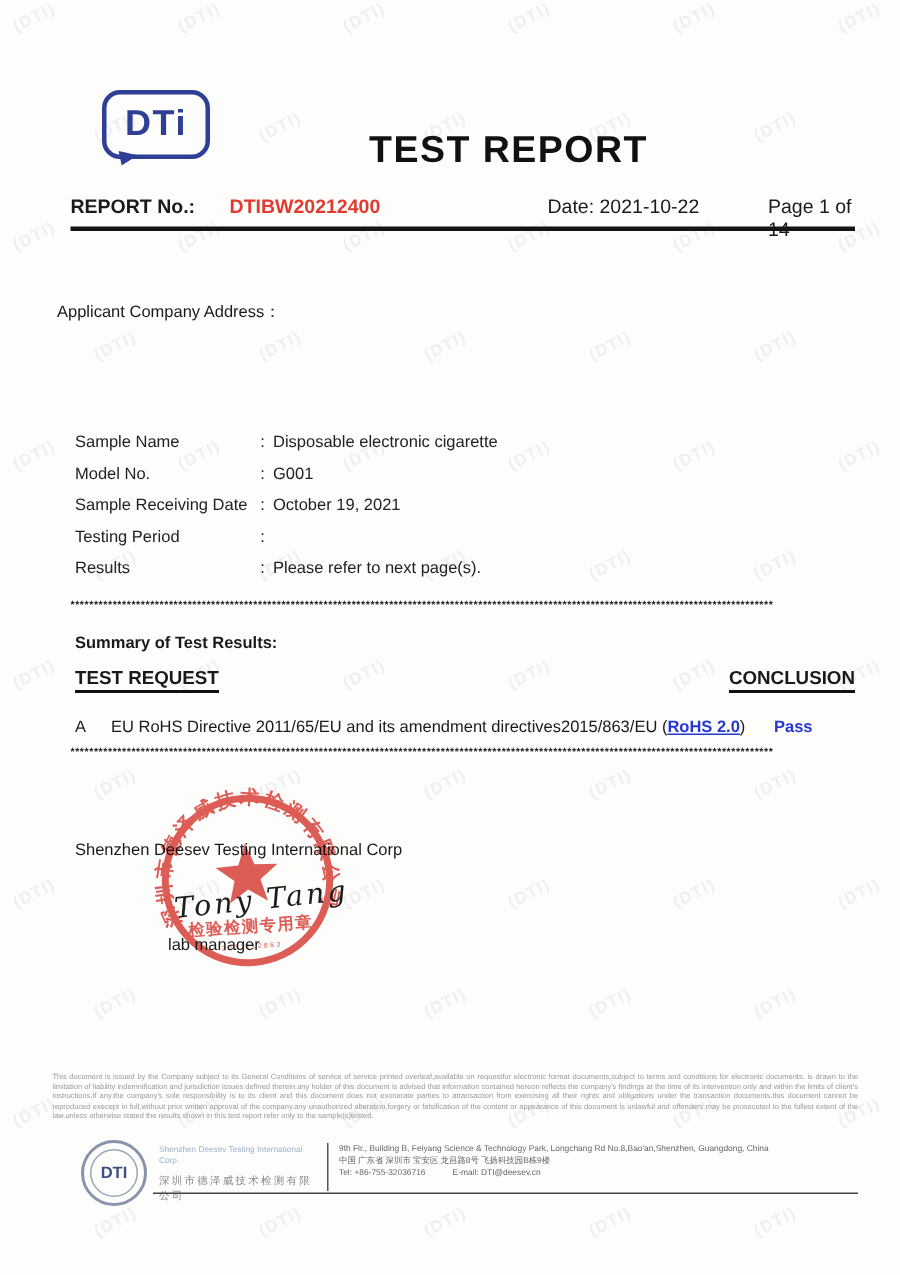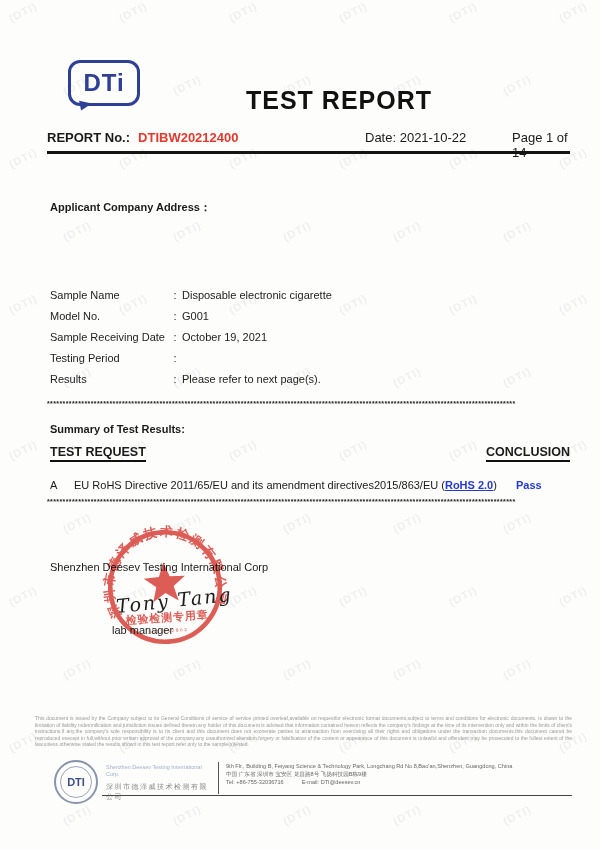--- a/index.html
+++ b/index.html
@@ -19,29 +19,29 @@
   
   .logo-box{position:absolute;left:68px;top:60px;width:66px;height:40px;
     border:3px solid #2e3f95;border-radius:12px;display:flex;align-items:center;justify-content:center;}
   .logo-text{color:#2e3f95;font-weight:bold;font-size:24px;letter-spacing:1px;font-family:"Liberation Sans",sans-serif;}
   .logo-tail{position:absolute;left:78px;top:102px;width:0;height:0;
     border-left:4px solid transparent;border-right:9px solid transparent;border-top:9px solid #2e3f95;transform:rotate(12deg);}
   .title{position:absolute;left:150px;right:72px;top:86px;text-align:center;
     font-size:25px;font-weight:bold;letter-spacing:1px;color:#111;}
   .report-row{position:absolute;left:47px;right:30px;top:130px;font-size:13px;display:flex;}
   .report-no-label{font-weight:bold;}
-  .report-no{font-weight:bold;color:#e23a2e;margin-left:8px;}
+  .report-no{font-weight:bold;color:#e23a2e;margin-left:23px;}
   .report-date{position:absolute;left:318px;top:0;}
   .report-page{position:absolute;left:465px;top:0;}
   .header-rule{position:absolute;left:47px;width:523px;top:151px;height:3px;background:#141414;}
 
   
   .applicant-name{position:absolute;left:50px;top:167px;font-size:11px;font-weight:bold;}
   .applicant-name .val{margin-left:6px;}
-  .applicant-addr{position:absolute;left:50px;top:200px;font-size:11px;font-weight:bold;display:flex;flex-direction:column;}
+  .applicant-addr{position:absolute;left:38px;top:200px;font-size:11px;font-weight:normal;display:flex;flex-direction:column;}
   .applicant-addr .lbl{white-space:nowrap;}
   .applicant-addr .val{margin-left:6px;width:330px;line-height:15px;}
 
   
   .sample-intro{position:absolute;left:50px;top:261px;font-size:11px;font-weight:bold;}
   .sample-rows{position:absolute;left:50px;top:289px;font-size:11px;}
   .sample-row{display:flex;height:21px;align-items:flex-start;}
   .sample-row .lbl{width:118px;color:#222;}
   .sample-row .colon{width:14px;text-align:center;color:#222;}
   .sample-row .val{color:#222;}

